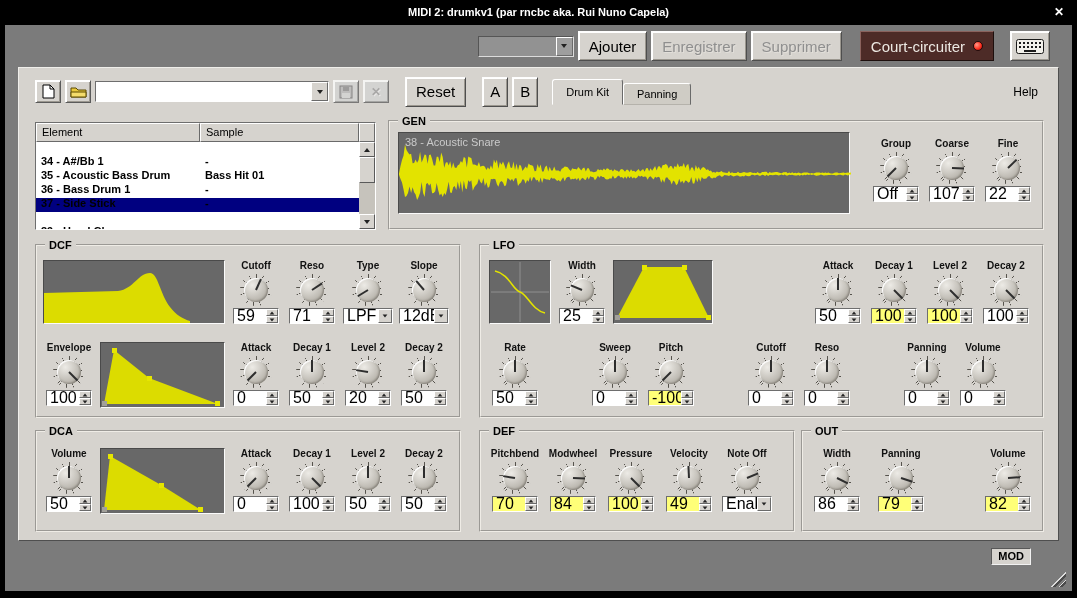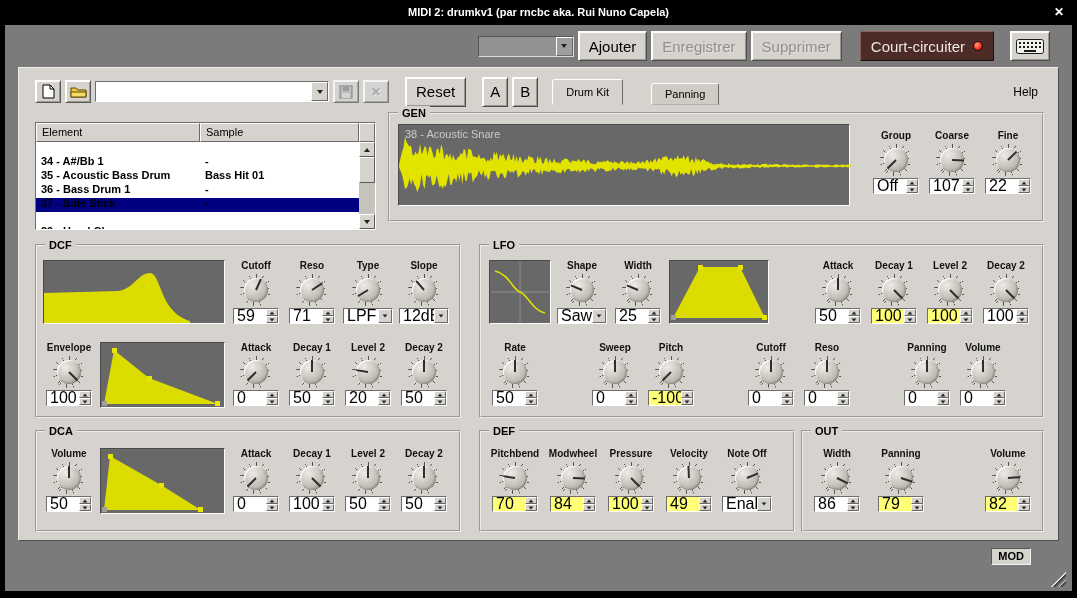--- a/index.html
+++ b/index.html
@@ -29,21 +29,21 @@
   .panel { position:absolute; top:42px; left:13px; width:1041px; height:474px; background:#d6d3ce; border:1px solid; border-color:#efeeea #4f4f4f #4f4f4f #efeeea; }
 
   .filebar { position:absolute; left:16px; top:10px; right:16px; height:27px; display:flex; align-items:center; gap:4px; }
   .iconbtn { width:26px; height:23px; display:inline-flex; align-items:center; justify-content:center; background:#d6d3ce; border:1px solid; border-color:#fff #5a5a5a #5a5a5a #fff; box-shadow:inset 1px 1px 0 #fff, inset -1px -1px 0 #9b978f; }
   .iconbtn.disabled { opacity:.75; filter:grayscale(1); }
   .xglyph { font-size:12px; font-weight:bold; color:#9a9a9a; text-shadow:1px 1px 0 #eee; }
   .panel-combo { width:234px; height:21px; background:#fff; border:1px solid; border-color:#6e6e6e #fff #fff #6e6e6e; display:flex; }
   .panel-combo .cb-face { flex:1; background:#fff; }
   .gap-l { margin-left:12px; }
   .btn.sq { width:26px; padding:0; }
-  .tabs { display:flex; margin-left:10px; align-self:flex-end; height:26px; align-items:flex-end;gap:28px; }
+  .tabs { display:flex; margin-left:10px; align-self:flex-end; height:26px; align-items:flex-end; }
   .tab { height:22px; display:flex; align-items:center; padding:0 13px; font-size:11px; background:#cfccc5; border:1px solid; border-color:#fff #6a6a6a #b5b2ab #fff; border-radius:3px 3px 0 0; }
   .tab.selected { height:26px; background:#d6d3ce; border-bottom-color:#d6d3ce; }
   .help-btn { margin-left:auto; font-size:12px; color:#000; padding:2px 4px; }
 
   
   .list { position:absolute; left:16px; top:54px; width:341px; height:108px; border:1px solid; border-color:#6e6e6e #fff #fff #6e6e6e; background:#fff; display:flex; flex-direction:column; overflow:hidden; }
   .list-header { display:flex; height:19px; flex:none; }
   .hcell { background:#d6d3ce; border:1px solid; border-color:#fff #6a6a6a #6a6a6a #fff; font-size:11px; padding:2px 5px; overflow:hidden; white-space:nowrap; }
   .hcell.c1 { width:164px; flex:none; }
   .hcell.c2 { flex:1; }
@@ -56,21 +56,21 @@
   .lrow .lc.c2 { flex:1; }
   .lrow.selected { background:#000080; color:#fff; }
   .vscroll { width:16px; flex:none; background:#c6c3bc; display:flex; flex-direction:column; }
   .sb-btn { height:15px; flex:none; background:#d6d3ce; border:1px solid; border-color:#fff #5a5a5a #5a5a5a #fff; display:flex; align-items:center; justify-content:center; }
   .sb-track { flex:1; position:relative; }
   .sb-thumb { position:absolute; top:0; left:0; right:0; height:26px; background:#d6d3ce; border:1px solid; border-color:#fff #5a5a5a #5a5a5a #fff; }
 
   
   .group { position:absolute; border:2px groove #efece6; }
   .group-title { position:absolute; top:-8px; left:8px; background:#d6d3ce; padding:0 4px; font-size:11px; font-weight:bold; color:#000; line-height:14px; }
-  #gen { left:369px; top:44px; width:656px; height:110px; }
+  #gen { left:369px; top:52px; width:656px; height:110px; }
   #dcf { left:16px;  top:176px; width:426px; height:174px; }
   #lfo { left:460px; top:176px; width:565px; height:174px; }
   #dca { left:16px;  top:362px; width:426px; height:102px; }
   #def { left:460px; top:362px; width:316px; height:102px; }
   #out { left:782px; top:362px; width:243px; height:102px; }
 
   .row { position:absolute; display:flex; align-items:flex-start; }
   #gen .row  { left:8px; top:10px; right:8px; }
   #dcf .row1 { left:6px; top:14px; }
   #dcf .row2 { left:6px; top:96px; }
@@ -529,36 +529,20 @@
         <span class="group-title">LFO</span>
         <div class="row row1">
           <div class="screen scr-wave">
             <svg width="60" height="62" viewBox="0 0 60 62">
               <line x1="30" y1="1" x2="30" y2="61" stroke="#8f8f8f"></line>
               <line x1="1" y1="31" x2="59" y2="31" stroke="#8f8f8f"></line>
               <path d="M5 10 C19 13 23 29 30 31 C37 33 42 49 55 52" stroke="#e3e300" stroke-width="1.6" fill="none"></path>
             </svg>
           </div>
           <div class="knobrow">
-              <div class="knob-unit combo">
-    <div class="knob-label">Shape</div>
-    <div class="knob-dial">
-      <div class="knob-face"></div>
-      <div class="knob-pointer" style="transform: rotate(-67.5deg);"></div>
-    </div>
-    <div class="spin">
-      <span class="spin-value">Saw</span>
-
-      <span class="spin-btns spin-dd">
-                    <span class="sb">
-                      <i class="arr-dn"></i>
-                    </span>
-                  </span>
-    </div>
-  </div>
               <div class="knob-unit">
     <div class="knob-label">Width</div>
     <div class="knob-dial">
       <div class="knob-face"></div>
       <div class="knob-pointer" style="transform: rotate(-67.5deg);"></div>
     </div>
     <div class="spin">
       <span class="spin-value">25</span>
       <span class="spin-btns spin-ud">
                     <span class="sb">

